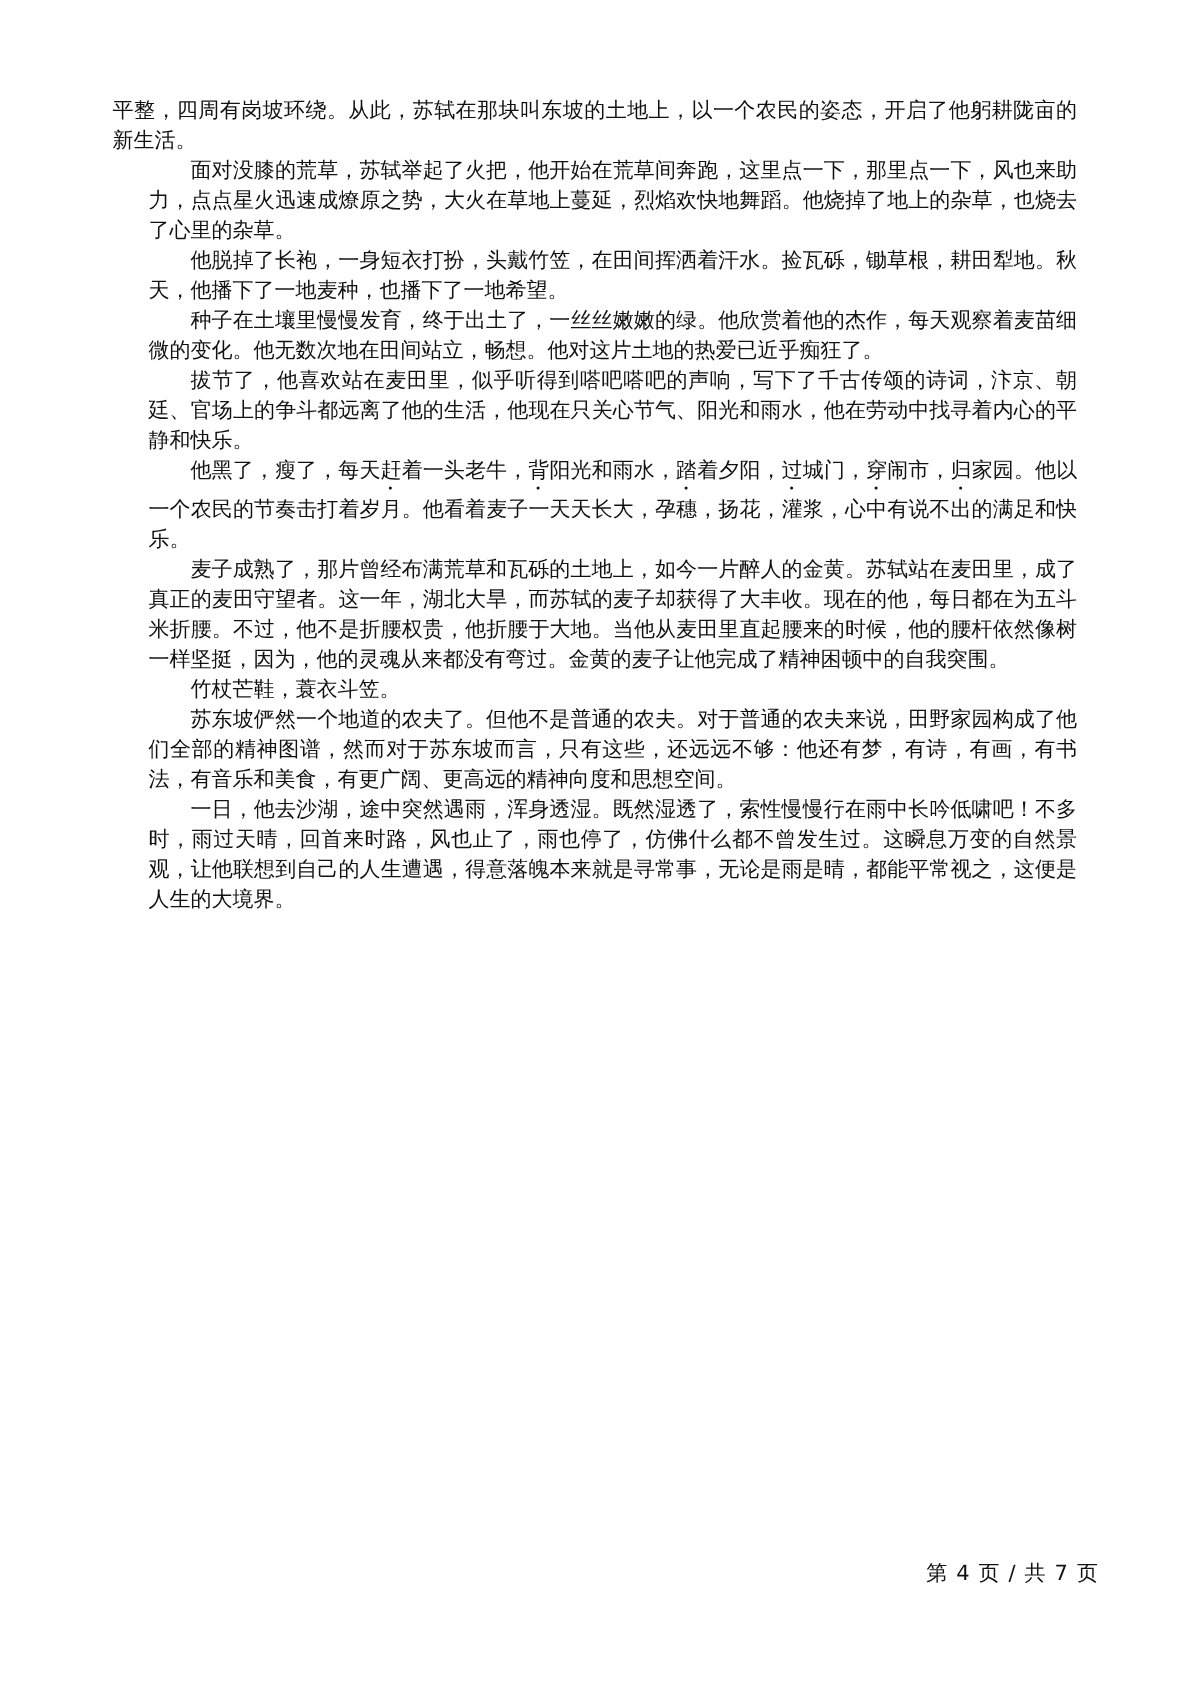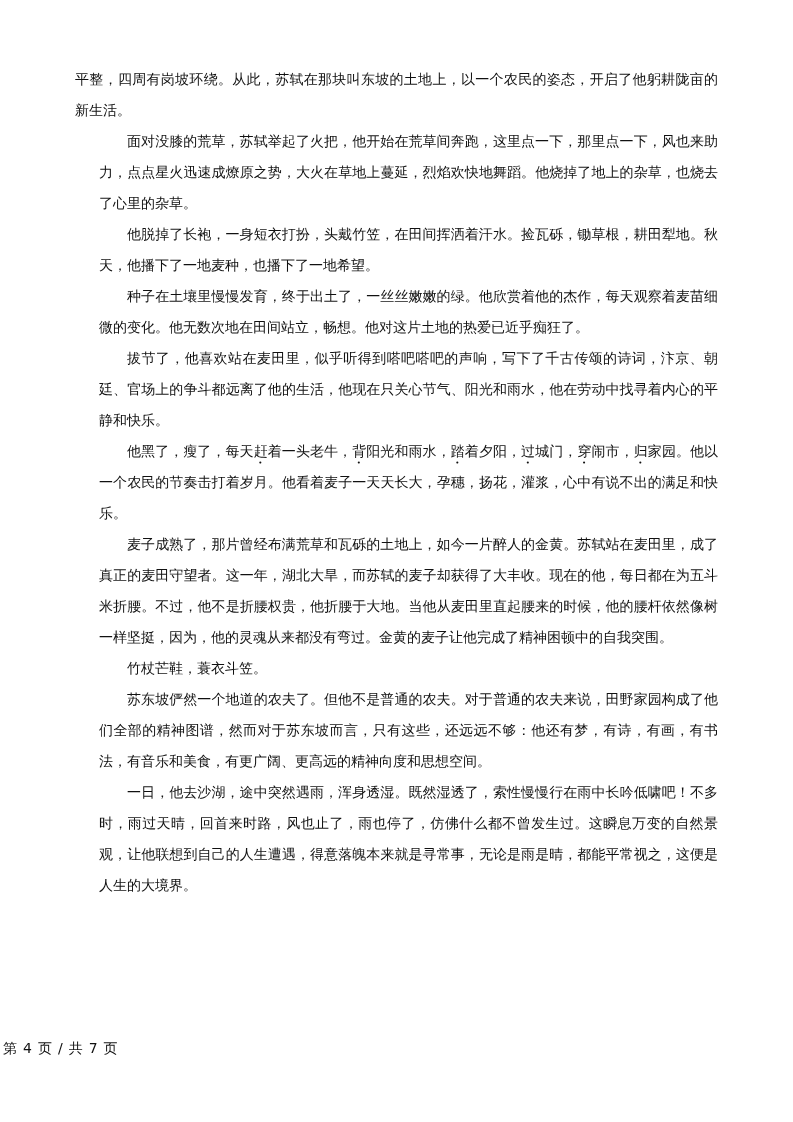--- a/index.html
+++ b/index.html
@@ -1,23 +1,23 @@
 <!DOCTYPE html>
 <html><head>
 <meta charset="utf-8">
 <style>
   html, body { margin: 0; padding: 0; background: #ffffff; }
   body { width: 793px; height: 1122px; position: relative; overflow: hidden;
          font-family: "DejaVu Serif", "Liberation Serif", serif; color: #111; }
   .page { position: absolute; left: 75px; top: 64px; width: 643px; }
-  .para { margin: 0; font-size: 14px; line-height: 31px; text-align: justify;
+  .para { margin: 0; font-size: 14px; line-height: 20px; text-align: justify;
           text-align-last: left; letter-spacing: 0px; }
   .para.indent { text-indent: 28px; margin-left: 24px; }
   .dot { text-emphasis: dot; text-emphasis-position: under; -webkit-text-emphasis: dot; -webkit-text-emphasis-position: under; }
-  .footer { position: absolute; top: 1040px; left: 0; width: 735px; text-align: left;
+  .footer { position: absolute; top: 1040px; left: 0; width: 735px; text-align: right;
             font-size: 14px; font-family: "DejaVu Sans", "Liberation Sans", sans-serif; color: #111; }
   .footer span { margin: 0 3px; }
 </style>
 </head>
 <body>
 
 <div class="page">
   <p class="para">平整，四周有岗坡环绕。从此，苏轼在那块叫东坡的土地上，以一个农民的姿态，开启了他躬耕陇亩的新生活。</p>
   <p class="para indent">面对没膝的荒草，苏轼举起了火把，他开始在荒草间奔跑，这里点一下，那里点一下，风也来助力，点点星火迅速成燎原之势，大火在草地上蔓延，烈焰欢快地舞蹈。他烧掉了地上的杂草，也烧去了心里的杂草。</p>
   <p class="para indent">他脱掉了长袍，一身短衣打扮，头戴竹笠，在田间挥洒着汗水。捡瓦砾，锄草根，耕田犁地。秋天，他播下了一地麦种，也播下了一地希望。</p>

